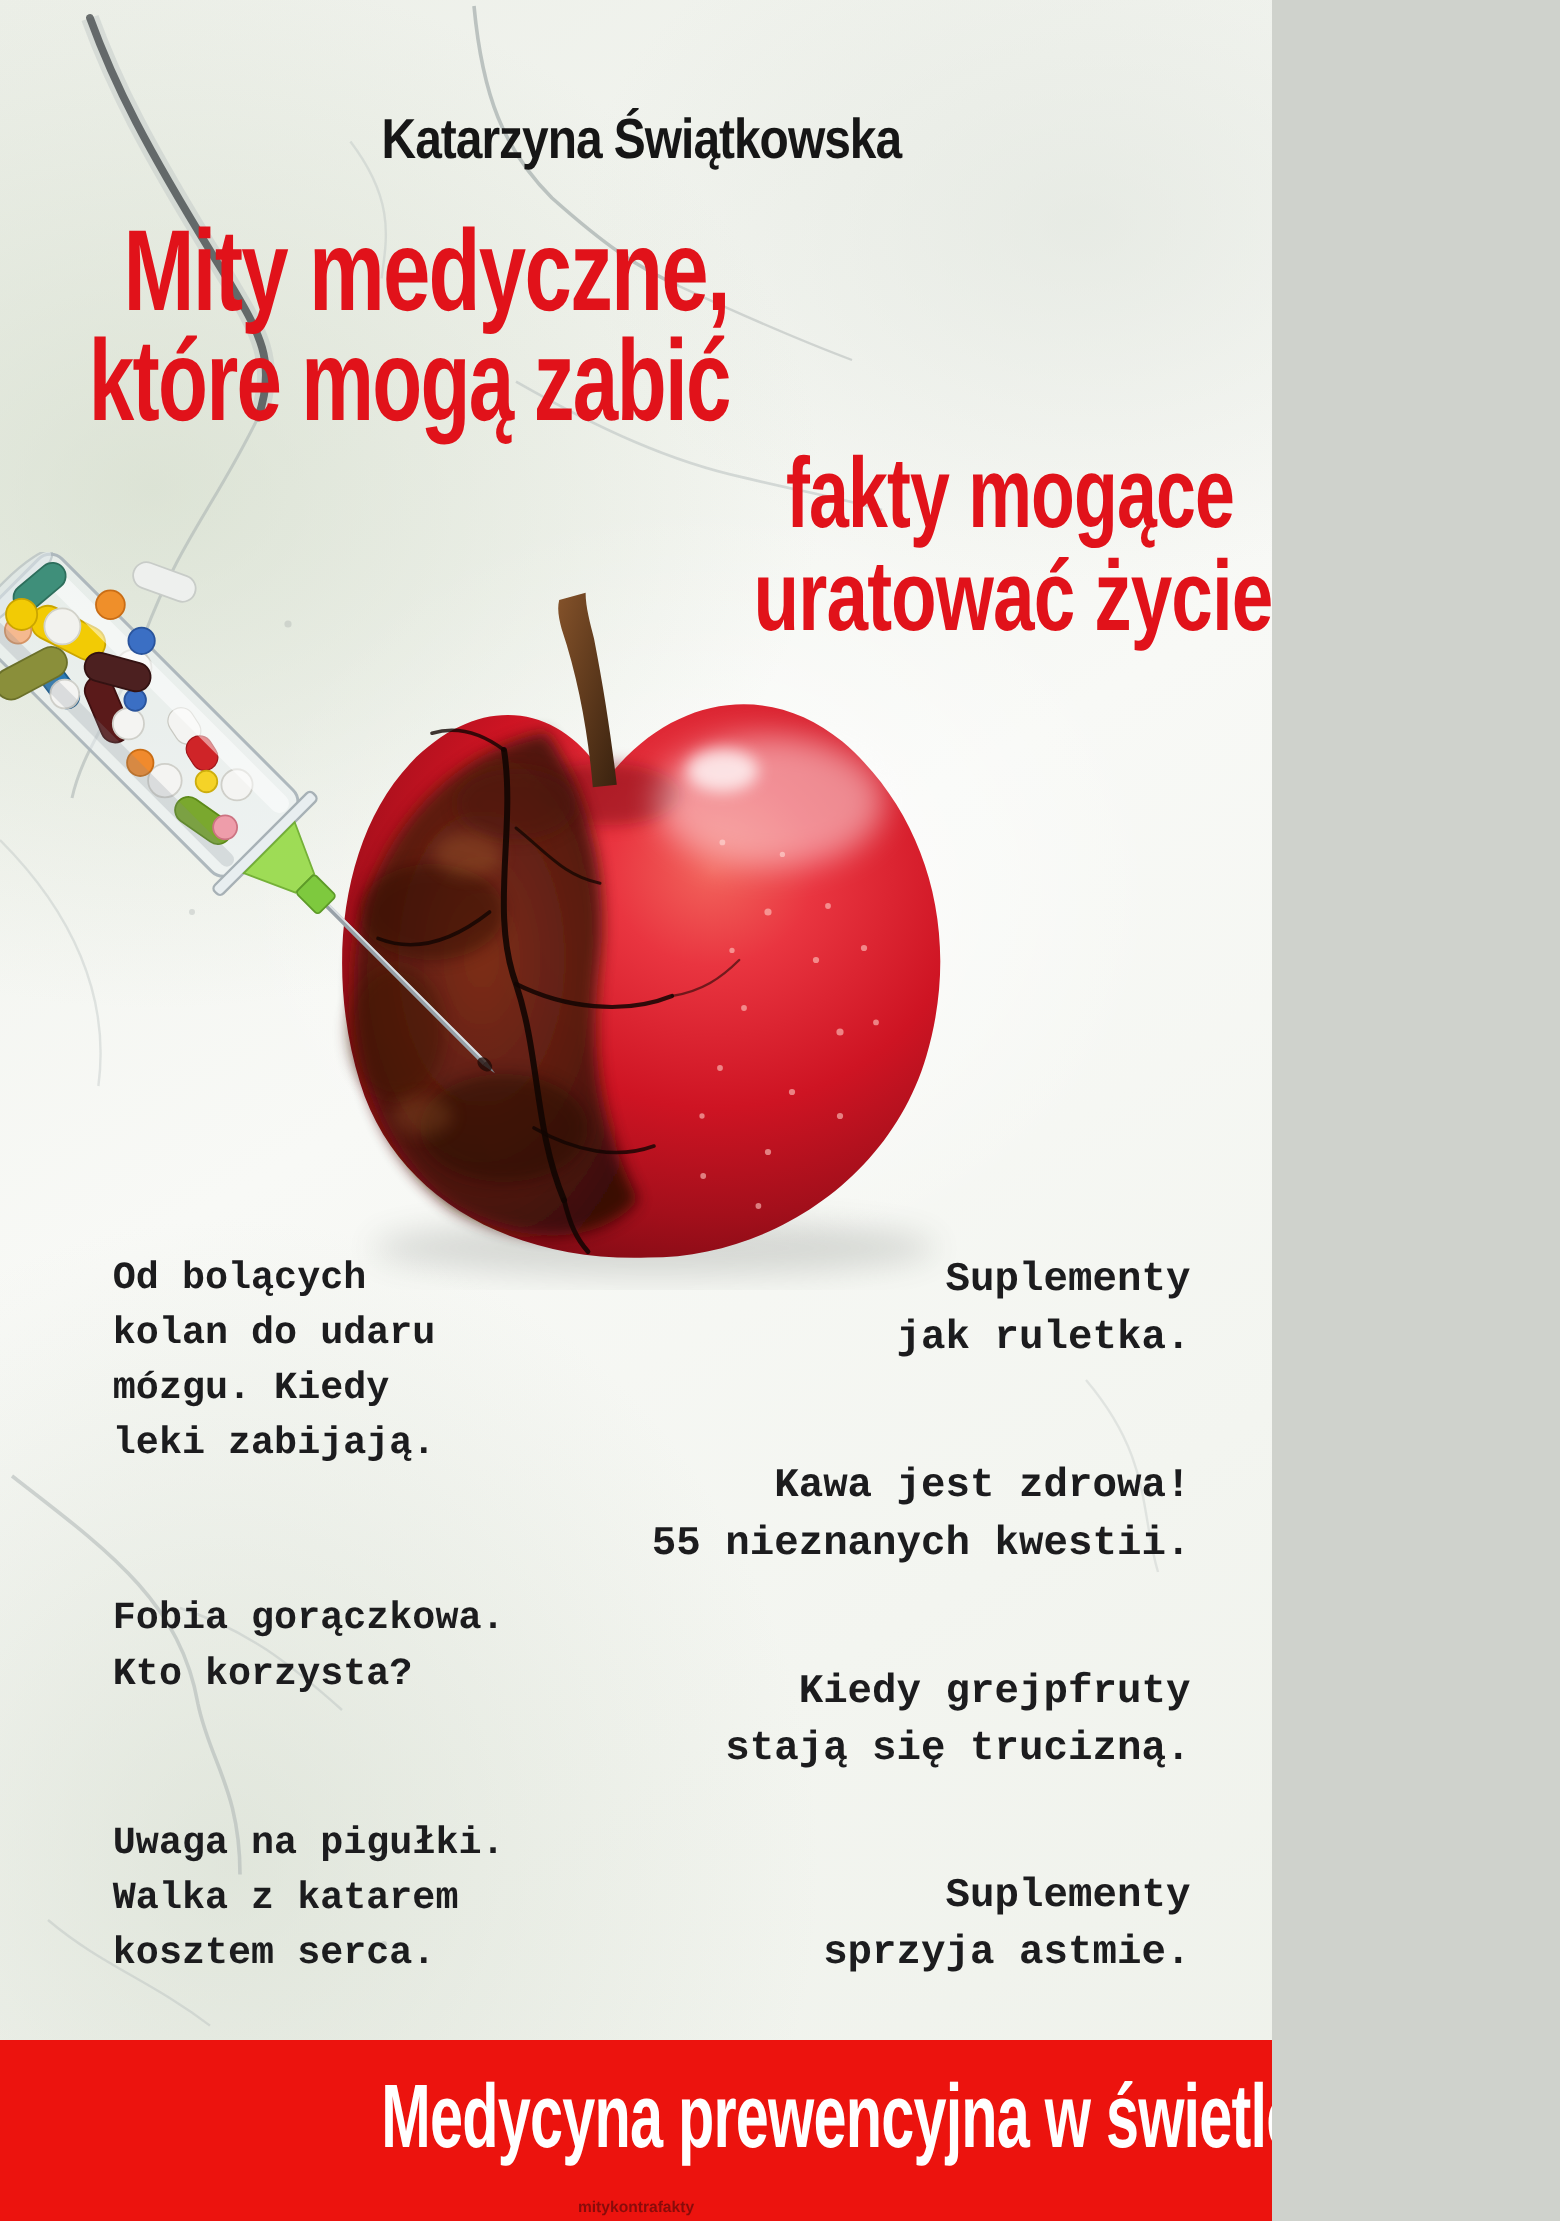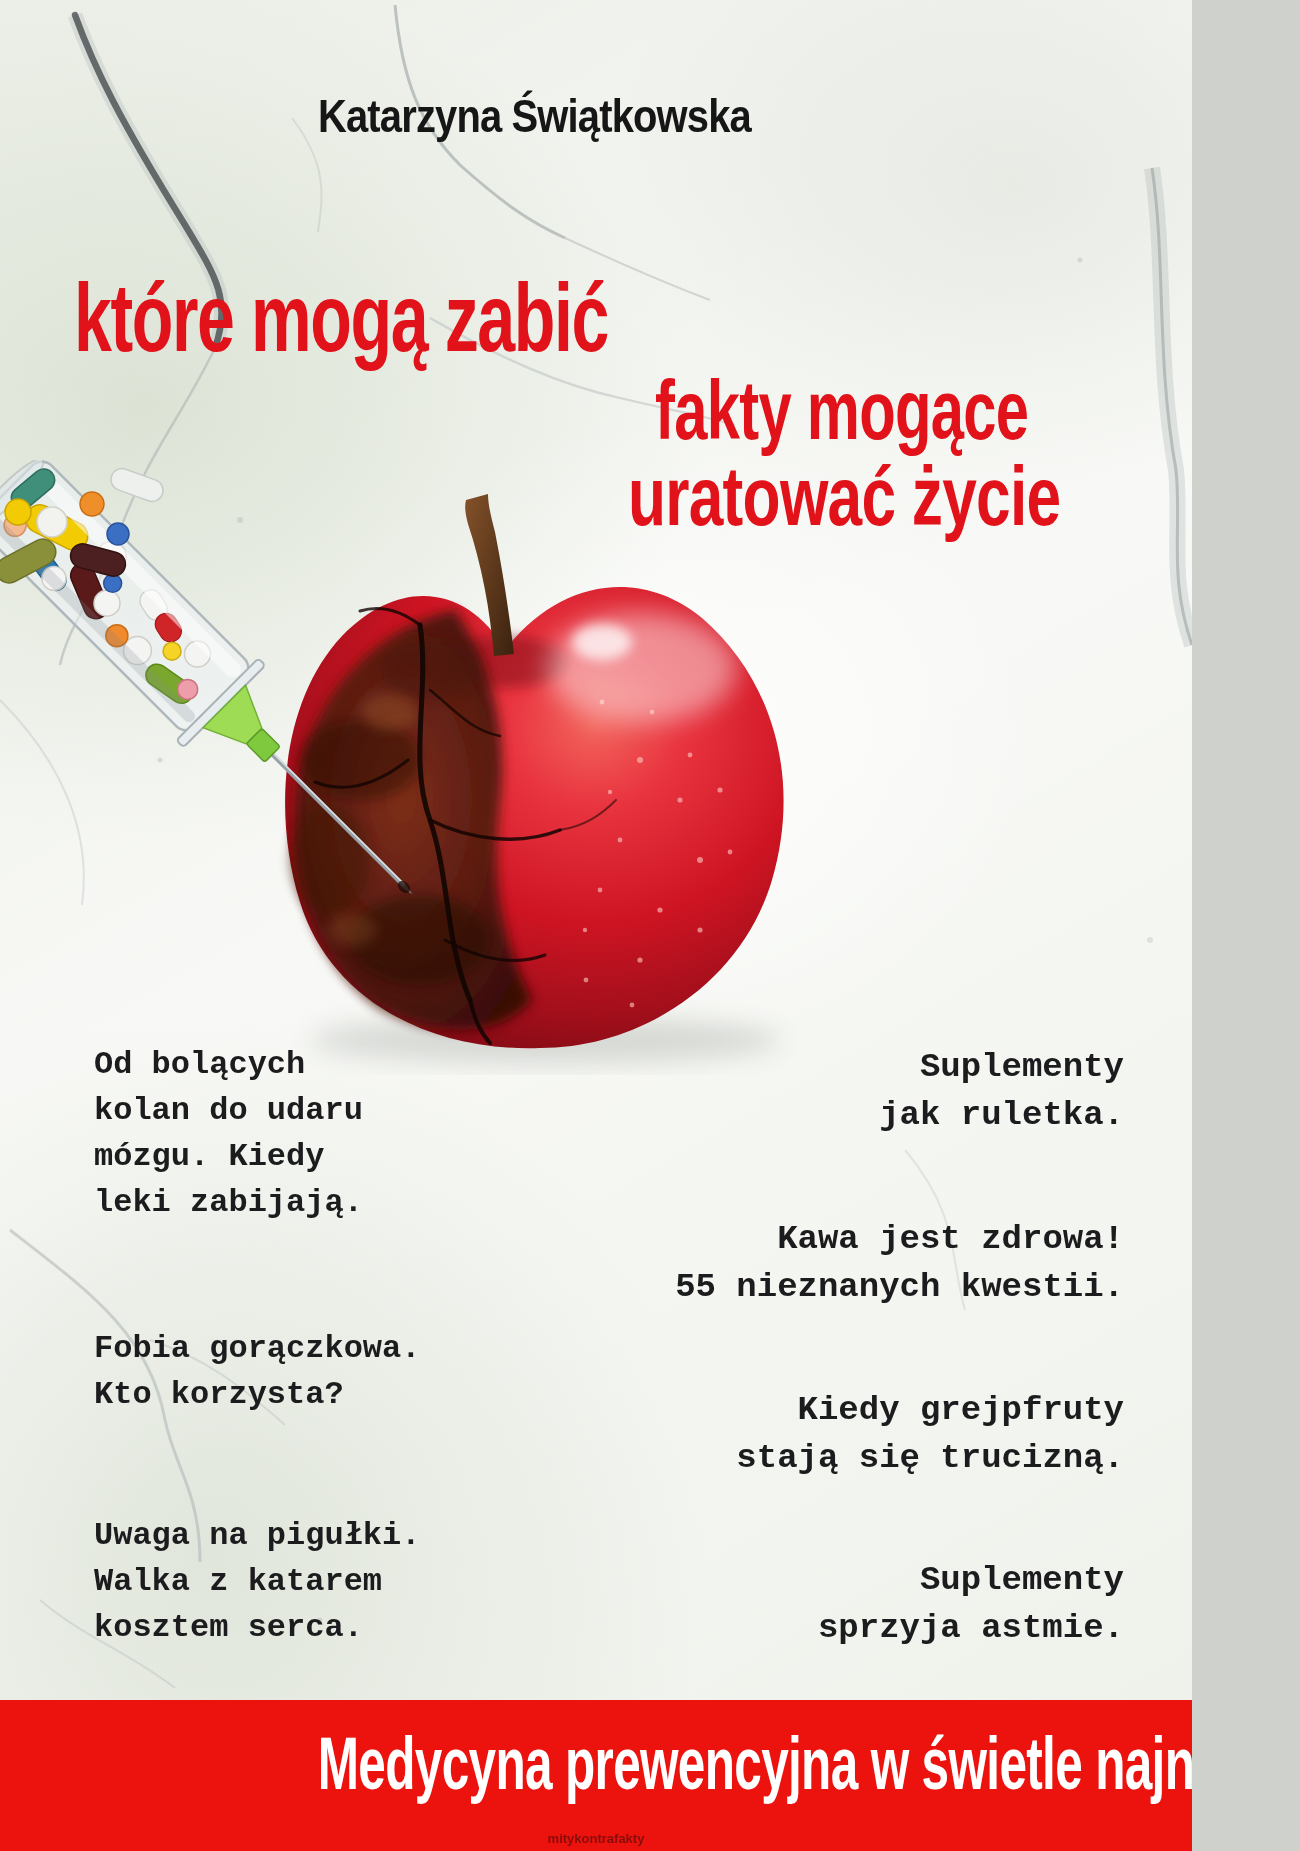--- a/index.html
+++ b/index.html
@@ -1,17 +1,17 @@
 <!DOCTYPE html>
 <html><head>
 <meta charset="utf-8">
 <style>
   html,body{margin:0;padding:0;background:#cfd2cc;}
   .page{
-    position:relative; width:1192px; height:1851px; overflow:hidden;
+    position:relative; width:1060px; height:1851px; overflow:hidden;
     font-family:"Liberation Sans", sans-serif;
     background:
       radial-gradient(900px 700px at 12% 22%, rgba(203,214,193,.55), transparent 62%),
       radial-gradient(700px 500px at 85% 10%, rgba(223,228,220,.6), transparent 60%),
       radial-gradient(820px 900px at 18% 84%, rgba(205,214,198,.5), transparent 60%),
       radial-gradient(600px 500px at 55% 40%, rgba(255,255,255,.8), transparent 65%),
       linear-gradient(150deg, #ecefe8, #f8f9f6 45%, #eef1ea);
   }
   .abs{position:absolute;}
   .condensed{display:inline-block; transform-origin:left top; white-space:nowrap; line-height:1;}
@@ -76,20 +76,23 @@
     <circle cx="160" cy="760" r="2.5" fill="#9aa3a3" opacity=".3"></circle>
     <circle cx="1080" cy="260" r="2.5" fill="#9aa3a3" opacity=".3"></circle>
     <circle cx="1150" cy="940" r="3" fill="#9aa3a3" opacity=".25"></circle>
     <circle cx="320" cy="1620" r="2.5" fill="#9aa3a3" opacity=".3"></circle>
   </svg>
 
   <div class="abs author">
     <span class="condensed">Katarzyna Świątkowska</span>
   </div>
 
+  <div class="abs t1 t-red">
+    <span class="condensed">Mity medyczne,</span>
+  </div>
   <div class="abs t2 t-red">
     <span class="condensed">które mogą zabić</span>
   </div>
   <div class="abs t3 t-red">
     <span class="condensed">fakty mogące</span>
   </div>
   <div class="abs t4 t-red">
     <span class="condensed">uratować życie</span>
   </div>
 

